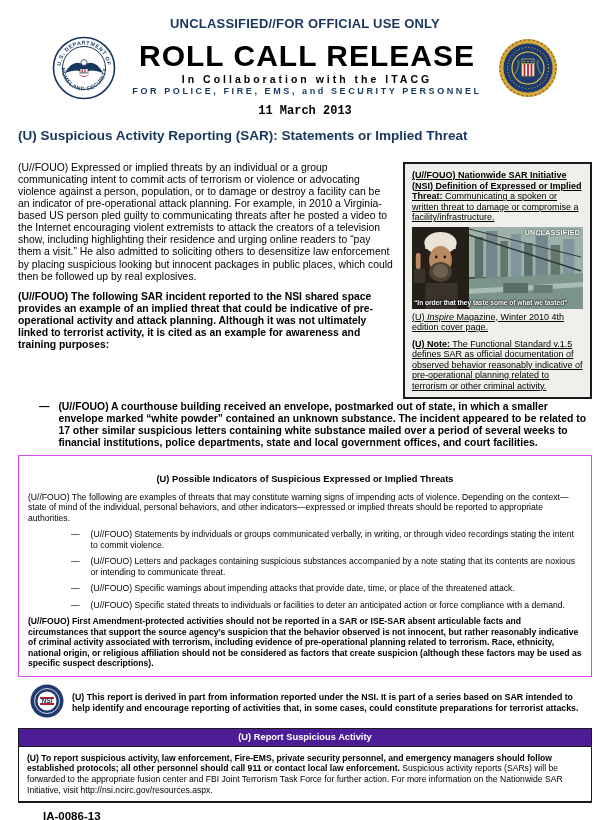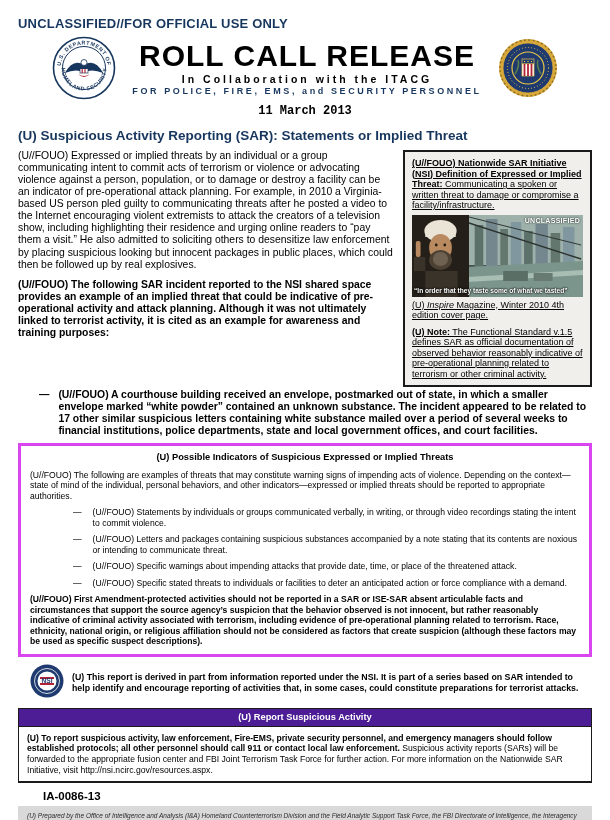--- a/index.html
+++ b/index.html
@@ -4,35 +4,35 @@
 <style>
   * { margin:0; padding:0; box-sizing:border-box; }
   html,body { background:#ffffff; }
   body {
     width:610px; height:820px; overflow:hidden;
     font-family:"Liberation Sans", sans-serif;
     color:#000;
     padding:16px 18px 0 18px;
   }
   .classification {
-    text-align:left; color:#17365D; font-weight:bold;
+    text-align:center; color:#17365D; font-weight:bold;
     font-size:13px; letter-spacing:0.2px;
   }
 
   .masthead { display:flex; align-items:center; justify-content:center; gap:16px; margin-top:5px; }
   .masthead .seal { flex:0 0 auto; }
   .mast-center { text-align:center; }
   .mast-title { font-size:30px; font-weight:bold; letter-spacing:1px; line-height:1.0; color:#000; }
   .mast-sub1 { font-size:10.5px; font-weight:bold; letter-spacing:3px; margin-top:2px; color:#000; }
   .mast-sub2 { font-size:9px; font-weight:bold; letter-spacing:2.6px; color:#17365D; margin-top:1px; }
   .mast-date { text-align:center; font-weight:bold; font-size:12px; margin-top:4px;font-family:Liberation Mono, monospace; }
 
   .doc-title { color:#17365D; font-weight:bold; font-size:13.5px; margin-top:10px; }
 
-  .main-grid { display:grid; grid-template-columns:1fr 189px; column-gap:9px; margin-top:7px; }
+  .main-grid { display:grid; grid-template-columns:1fr 189px; column-gap:9px; margin-top:19px; }
   .body-copy { font-size:10.4px; line-height:1.16; }
   .body-copy p { margin-bottom:8px; }
   .bold { font-weight:bold; }
   .italic { font-style:italic; }
 
   .sidebar {
     border:2px solid #1a1a1a; background:#f0efec;
     padding:6px 7px; font-size:9px; line-height:1.17;
     align-self:start;
     text-decoration:underline;
@@ -46,21 +46,21 @@
   .fig-quote {
     position:absolute; bottom:2px; left:2px; right:2px; color:#fff;
     font-size:6.6px; font-weight:bold; text-shadow:0 0 2px #000, 0 0 2px #000;
   }
   .sidebar .caption { margin-bottom:6px; }
   .sidebar .note { margin-top:2px; }
 
   .hanging-bullet { display:flex; gap:9px; margin:2px 0 6px 21px; font-weight:bold; font-size:10.4px; line-height:1.16; }
   .hanging-bullet .dash { flex:0 0 auto; }
 
-  .indicators-box { border:3px solid #d946ef; padding:6px 9px 7px 9px; margin-top:4px; font-size:8.6px; line-height:1.22; }
+  .indicators-box { border:1px solid #d946ef; padding:18px 9px 7px 9px; margin-top:4px; font-size:8.6px; line-height:1.22; }
   .indicators-title { text-align:center; font-weight:bold; font-size:9.3px; margin-bottom:6px; }
   .indicators-intro { margin-bottom:6px; }
   .ind-bullet { display:flex; gap:11px; margin:0 0 6px 43px; }
   .ind-bullet .dash { flex:0 0 auto; }
   .indicators-footer { font-weight:bold; margin-top:2px; }
 
   .nsi-row { display:flex; align-items:center; gap:8px; margin:7px 0 6px 12px; }
   .nsi-text { font-weight:bold; font-size:8.8px; line-height:1.25; padding-right:4px; }
 
   .report-banner {

